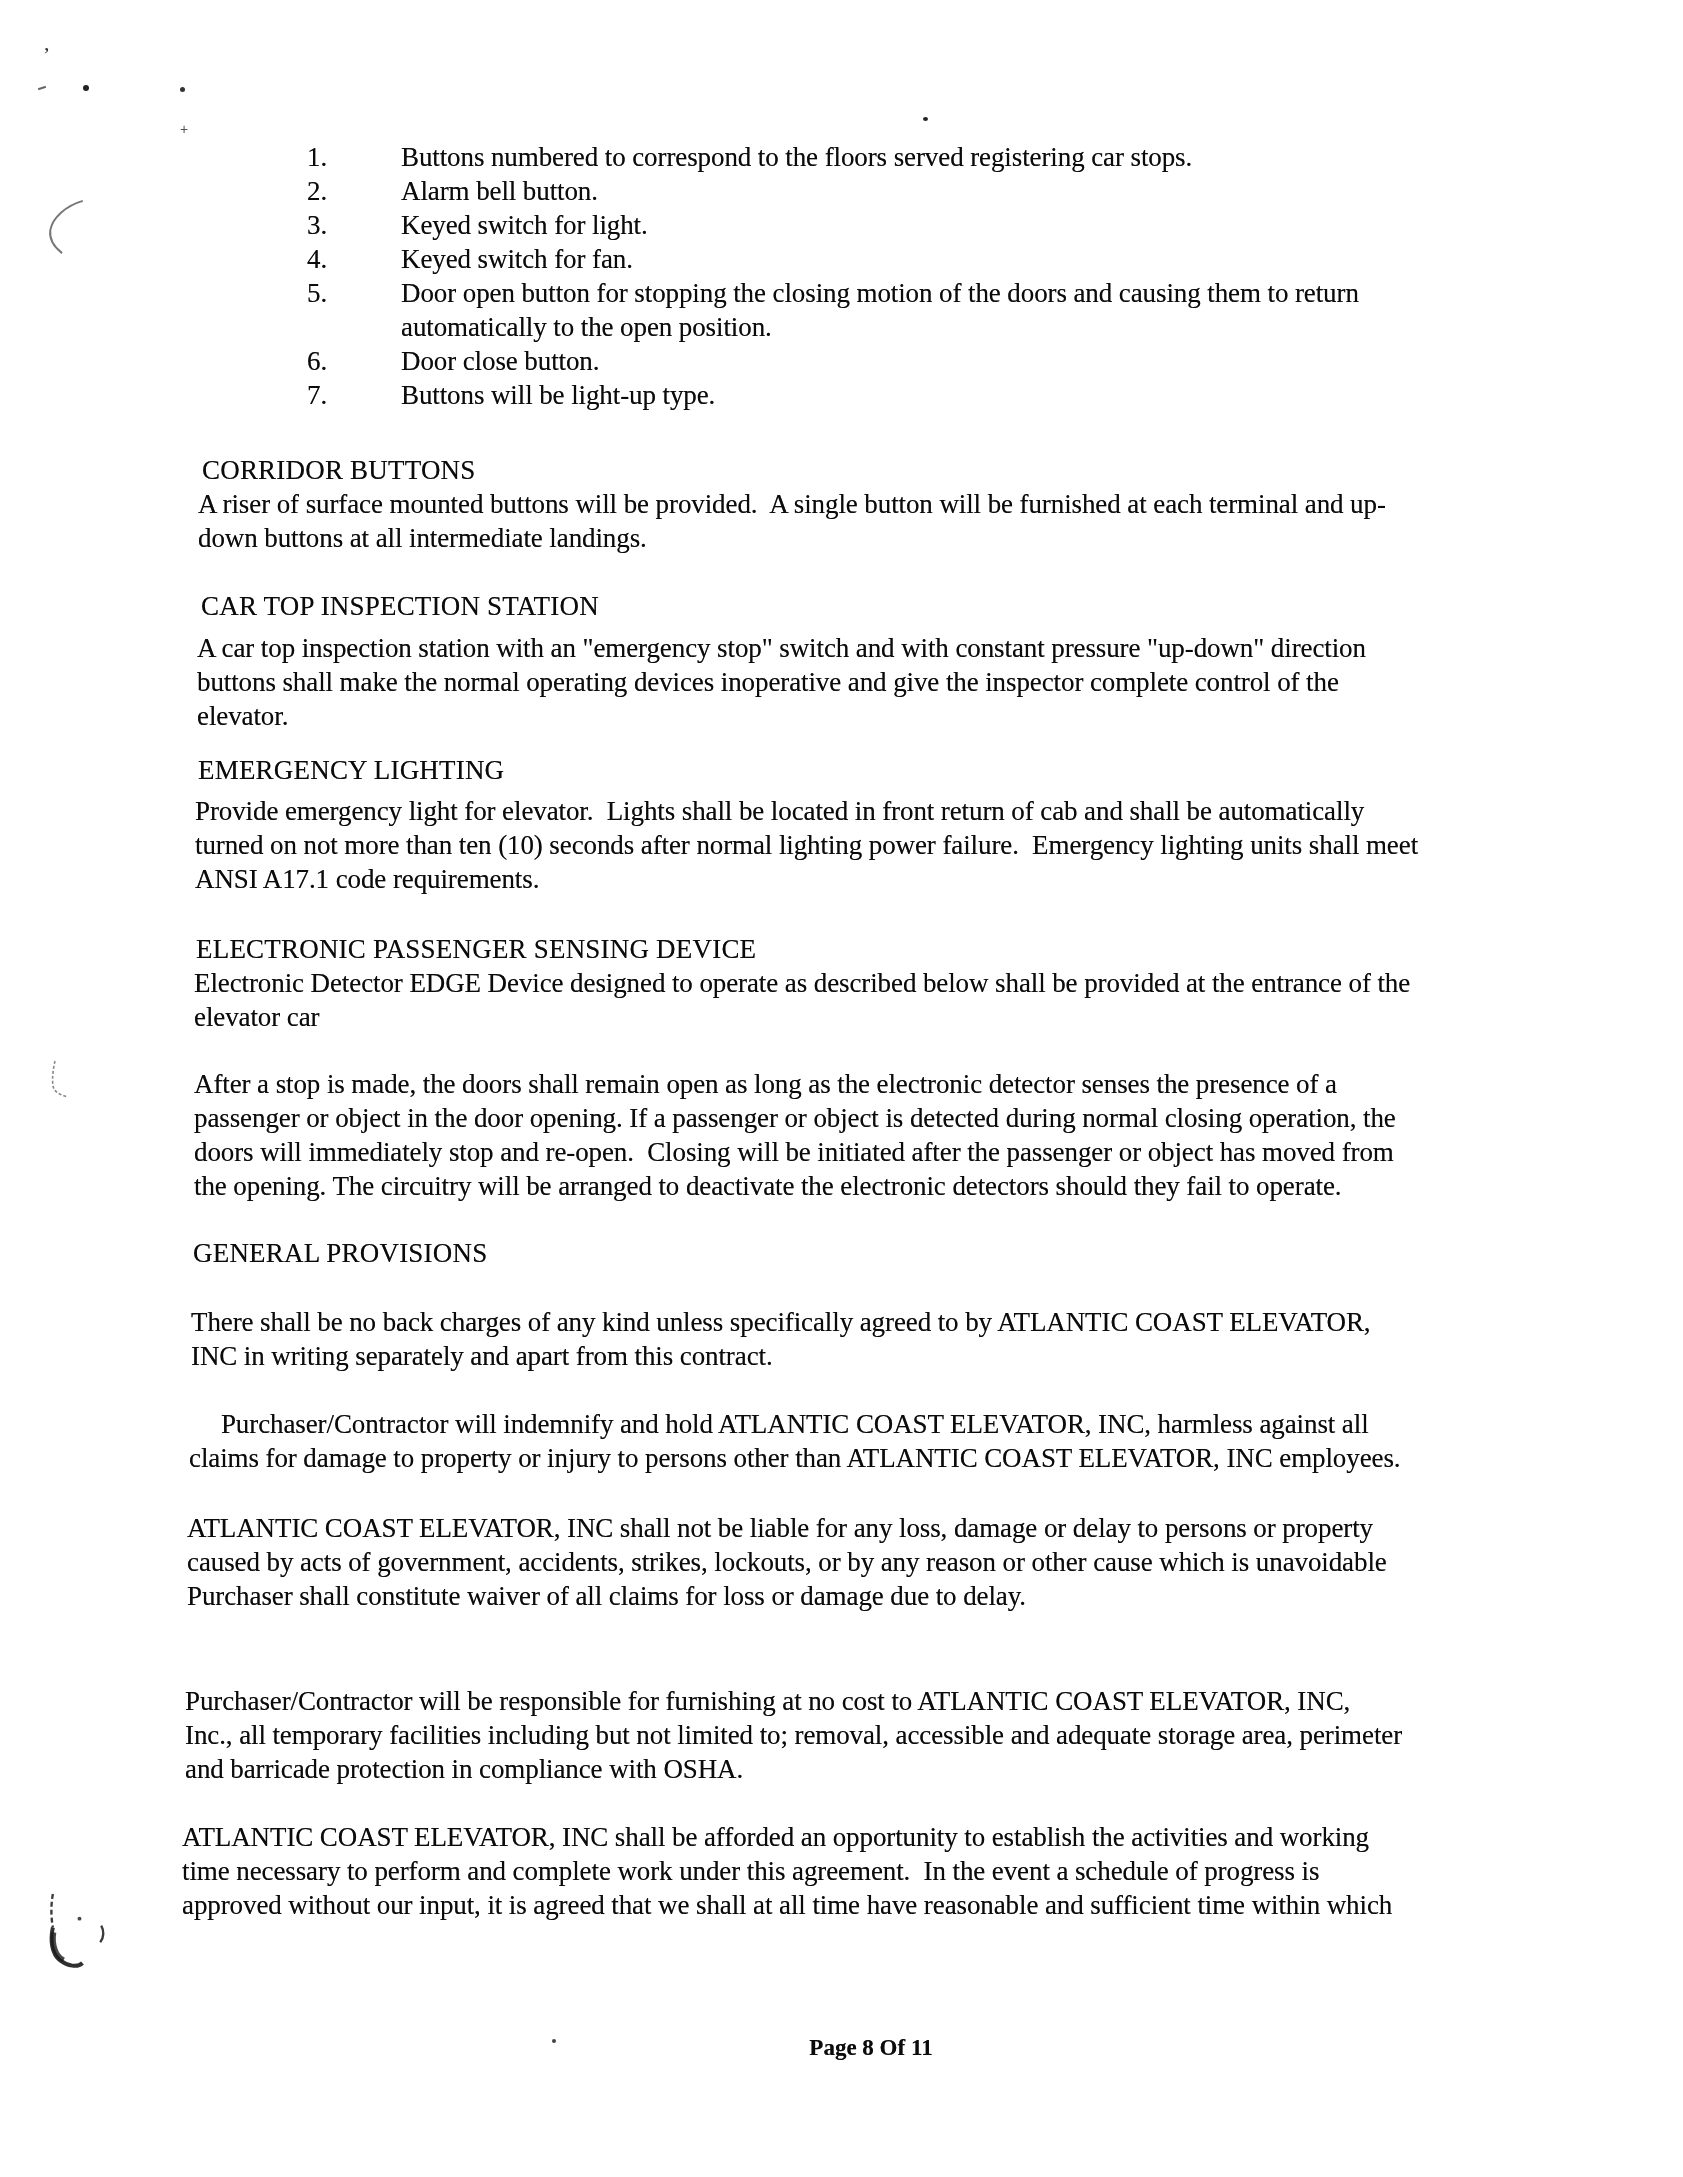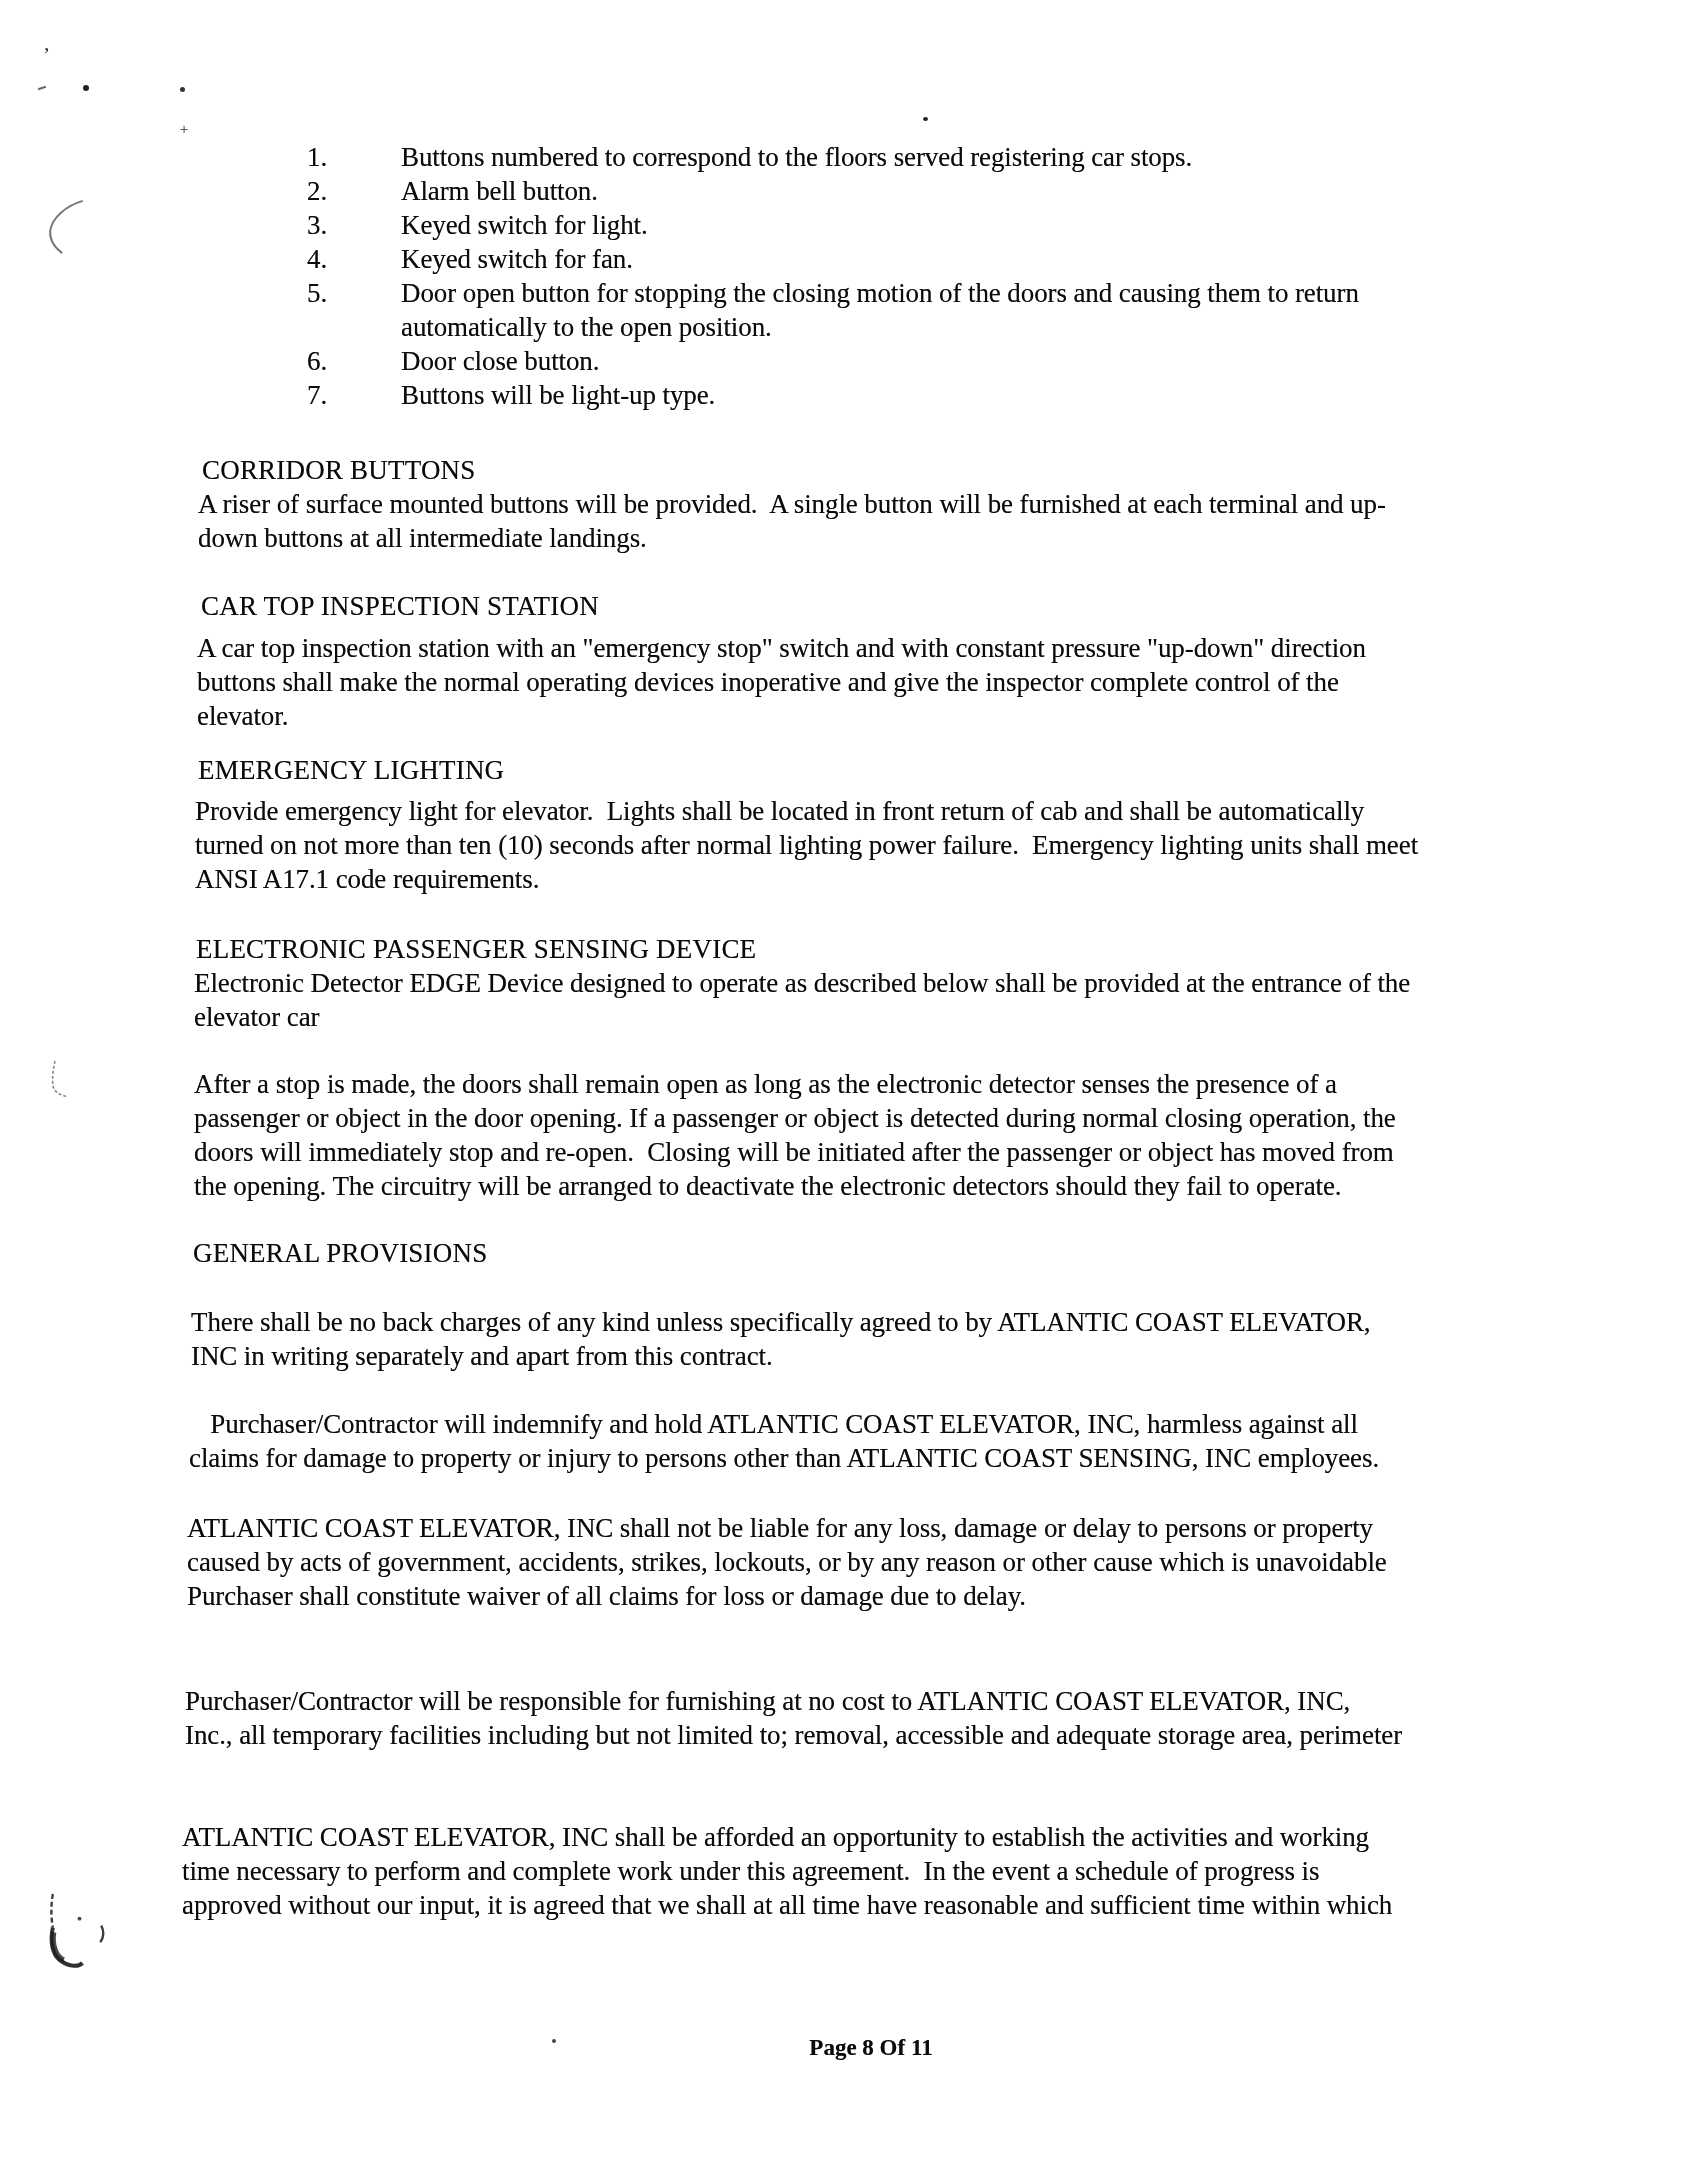--- a/index.html
+++ b/index.html
@@ -126,30 +126,31 @@
     <div class="tline">the opening. The circuitry will be arranged to deactivate the electronic detectors should they fail to operate.</div>
   </div>
 
 <div class="block heading" style="left:193px;top:1236px;">GENERAL PROVISIONS</div>
 <div class="block" style="left:191px;top:1305px;">
     <div class="tline">There shall be no back charges of any kind unless specifically agreed to by ATLANTIC COAST ELEVATOR,</div>
     <div class="tline">INC in writing separately and apart from this contract.</div>
   </div>
 <div class="block" style="left:189px;top:1407px;text-align:center;">
     <div class="tline">Purchaser/Contractor will indemnify and hold ATLANTIC COAST ELEVATOR, INC, harmless against all</div>
-    <div class="tline">claims for damage to property or injury to persons other than ATLANTIC COAST SENSING, INC employees.</div>
+    <div class="tline">claims for damage to property or injury to persons other than ATLANTIC COAST ELEVATOR, INC employees.</div>
   </div>
 <div class="block" style="left:187px;top:1511px;">
     <div class="tline">ATLANTIC COAST ELEVATOR, INC shall not be liable for any loss, damage or delay to persons or property</div>
     <div class="tline">caused by acts of government, accidents, strikes, lockouts, or by any reason or other cause which is unavoidable</div>
     <div class="tline">Purchaser shall constitute waiver of all claims for loss or damage due to delay.</div>
   </div>
 <div class="block" style="left:185px;top:1684px;">
     <div class="tline">Purchaser/Contractor will be responsible for furnishing at no cost to ATLANTIC COAST ELEVATOR, INC,</div>
     <div class="tline">Inc., all temporary facilities including but not limited to; removal, accessible and adequate storage area, perimeter</div>
+    <div class="tline">and barricade protection in compliance with OSHA.</div>
   </div>
 <div class="block" style="left:182px;top:1820px;">
     <div class="tline">ATLANTIC COAST ELEVATOR, INC shall be afforded an opportunity to establish the activities and working</div>
     <div class="tline">time necessary to perform and complete work under this agreement.  In the event a schedule of progress is</div>
     <div class="tline">approved without our input, it is agreed that we shall at all time have reasonable and sufficient time within which</div>
   </div>
 
 <div id="footer">Page 8 Of 11</div>
 
 

